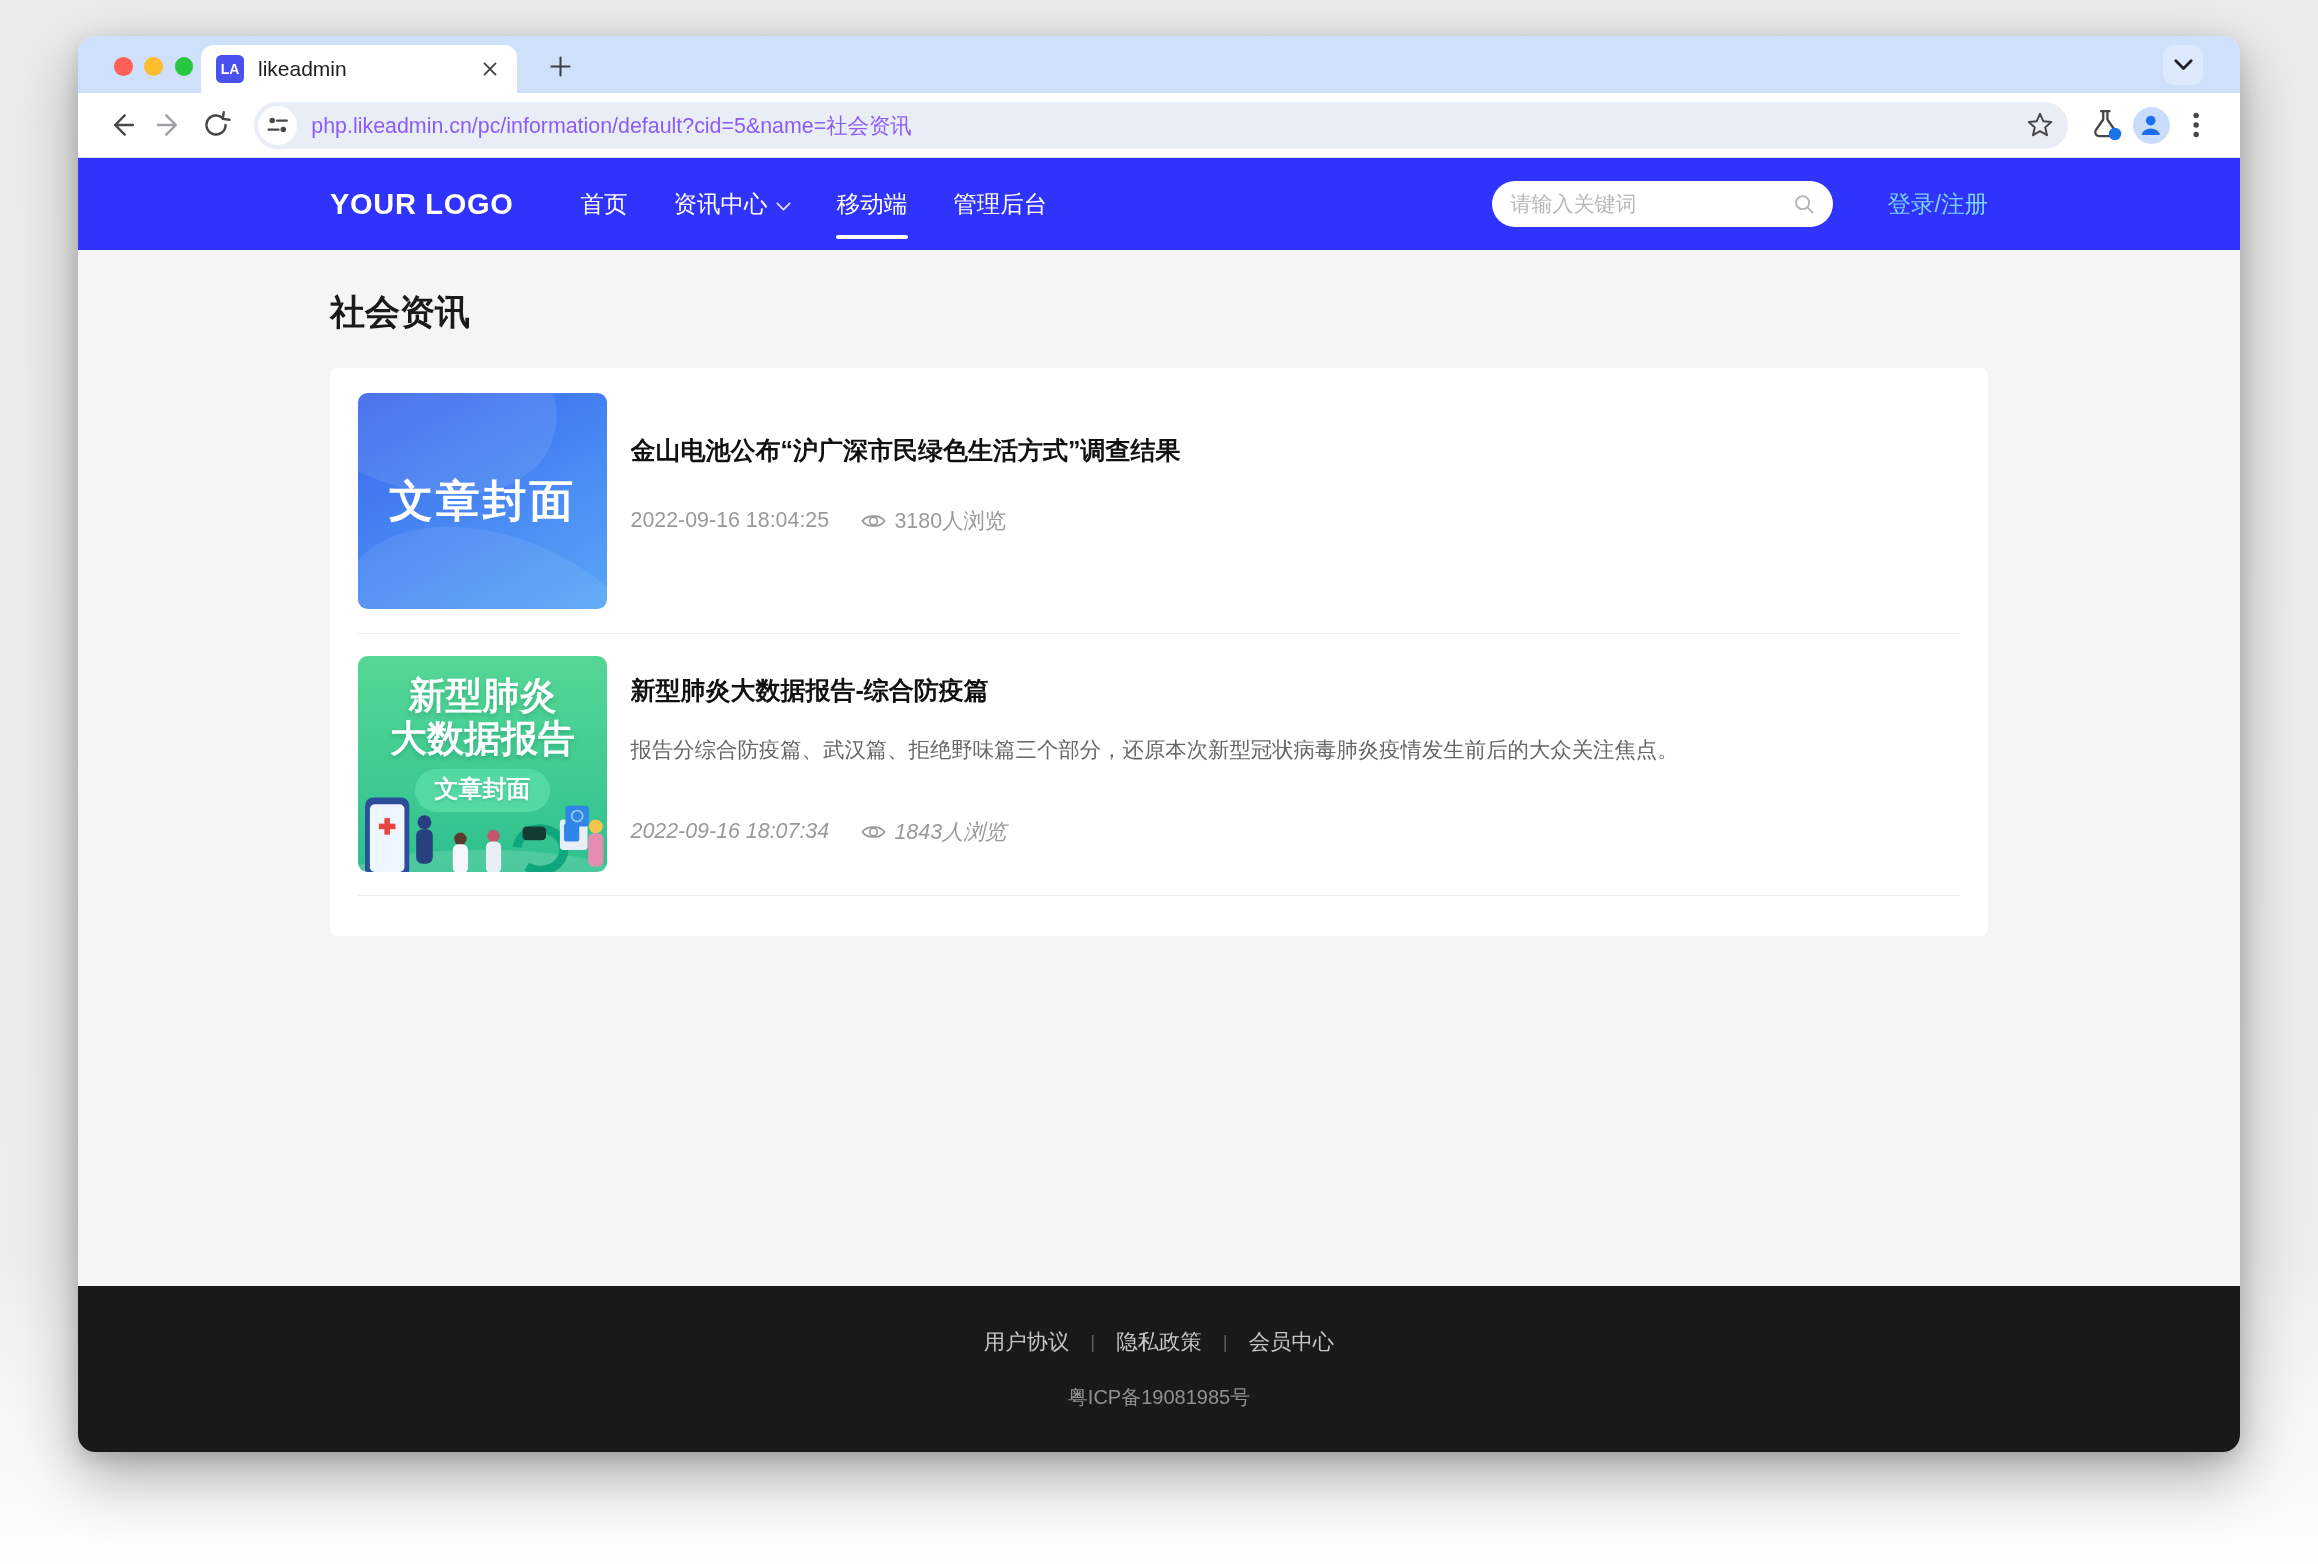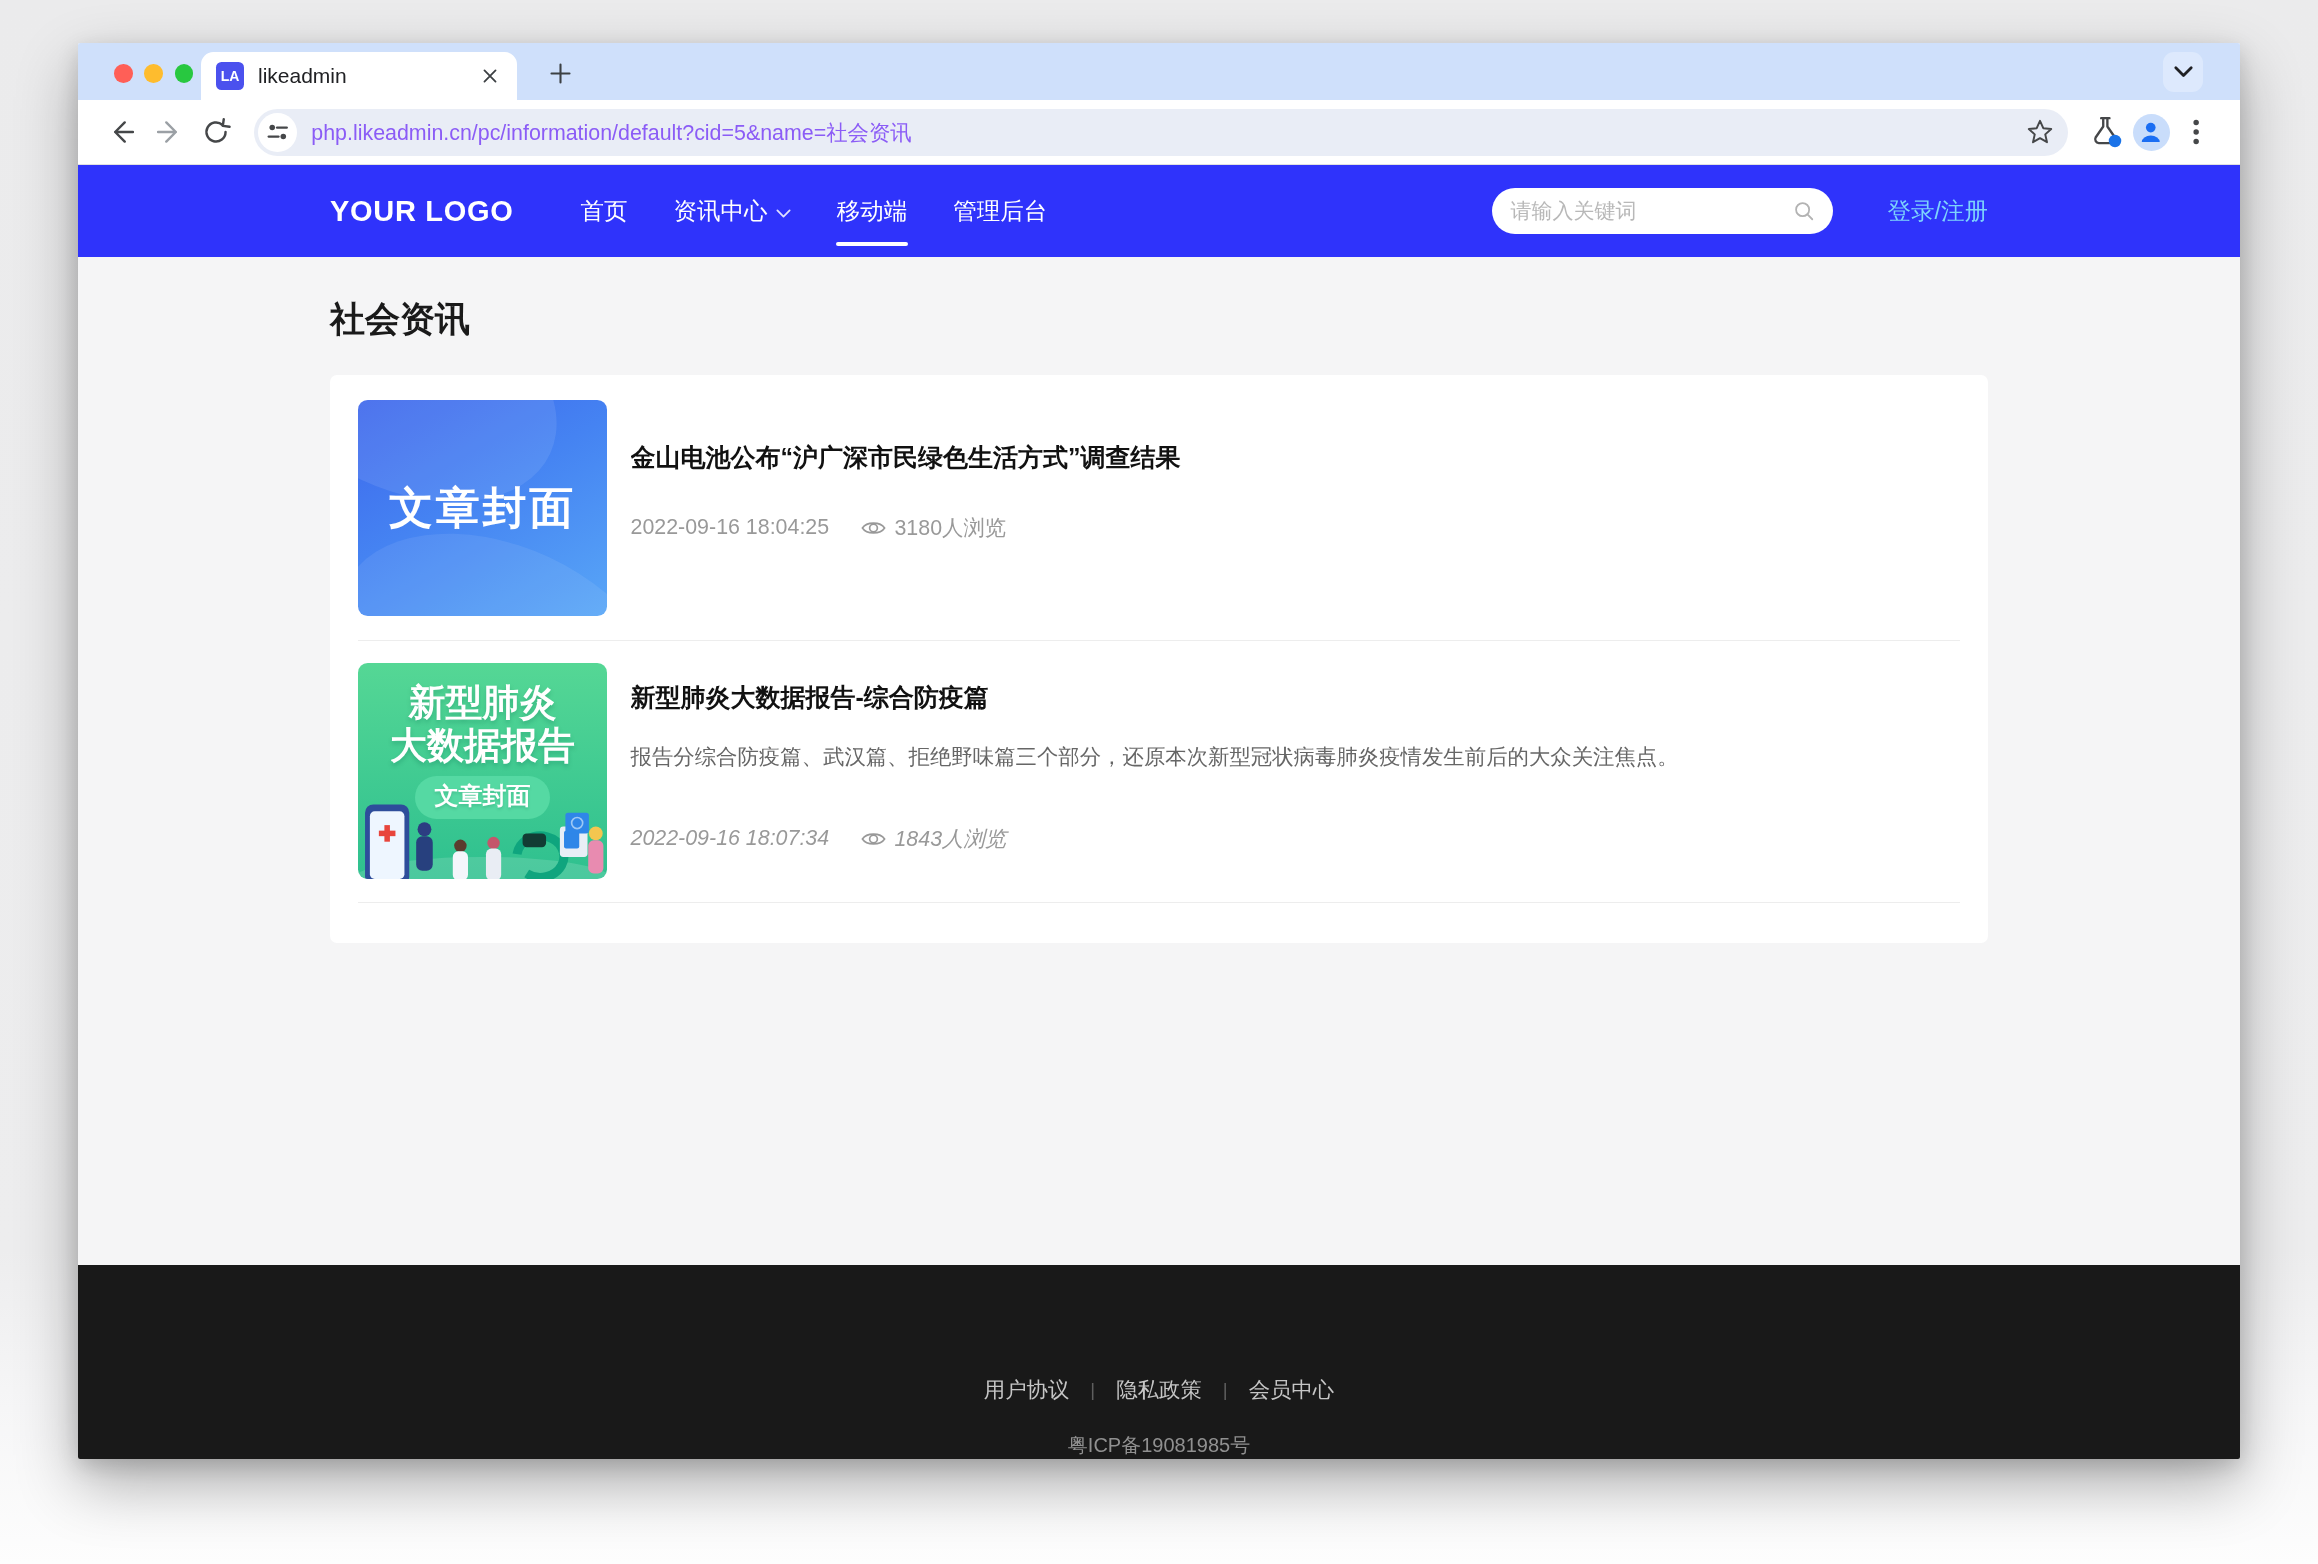--- a/index.html
+++ b/index.html
@@ -3,22 +3,22 @@
 <meta charset="utf-8">
 <style>
   * { margin:0; padding:0; box-sizing:border-box; }
   html,body { width:2319px; height:1564px; }
   body {
     font-family:"Liberation Sans","DejaVu Sans",sans-serif;
     background:linear-gradient(180deg,#ebebec 0%,#ededee 80%,#f6f6f7 90%,#fdfdfd 100%);
     position:relative; overflow:hidden;
   }
   .window {
-    position:absolute; left:78px; top:43px; width:2162px; height:1416px;
-    border-radius:2px; overflow:hidden; background:#fff;
+    position:absolute; left:78px; top:36px; width:2162px; height:1416px;
+    border-radius:17px; overflow:hidden; background:#fff;
     box-shadow:0 25px 62px rgba(0,0,0,.30), 0 7px 21px rgba(0,0,0,.15);
     display:flex; flex-direction:column;
   }
   
   .tabstrip { height:57px; background:#cfe0fb; position:relative; flex-shrink:0; }
   .traffic { position:absolute; left:36px; top:21.4px; display:flex; gap:11.7px; }
   .light { width:18.7px; height:18.7px; border-radius:50%; }
   .light.red{background:#ff5f57;} .light.yellow{background:#febc2e;} .light.green{background:#28c840;}
   .tab {
     position:absolute; left:123px; bottom:0; width:316px; height:48px;
@@ -83,21 +83,21 @@
   .art-title { font-size:25px; font-weight:bold; color:#111; white-space:nowrap; overflow:hidden; }
   .info1 .art-title { padding-top:41px; }
   .info2 .art-title { padding-top:18px; }
   .art-desc { margin-top:29px; font-size:21.4px; color:#666; line-height:1.4; }
   .meta { display:flex; align-items:center; color:#999; font-size:21.4px; }
   .info1 .meta { margin-top:39px; }
   .info2 .meta { margin-top:52px;font-style:italic; }
   .meta .views-group { display:flex; align-items:center; margin-left:32px; }
   .meta .eye { margin-right:8.3px; display:flex; }
   
-  .footer { height:194px; background:#191919; flex-shrink:0; display:flex; flex-direction:column; align-items:center; justify-content:flex-end; gap:28px; }
+  .footer { height:166px; background:#191919; flex-shrink:0; display:flex; flex-direction:column; align-items:center; justify-content:center; gap:28px; }
   .footer-links { display:flex; align-items:center; font-size:21.4px; color:#c6c6c6; }
   .footer-sep { margin:0 21px; color:#5e5e5e; font-size:18.7px; }
   .footer-icp { font-size:20px; color:#909090; }
 </style>
 </head>
 <body>
 
 <div class="window">
 
   <div class="tabstrip">

